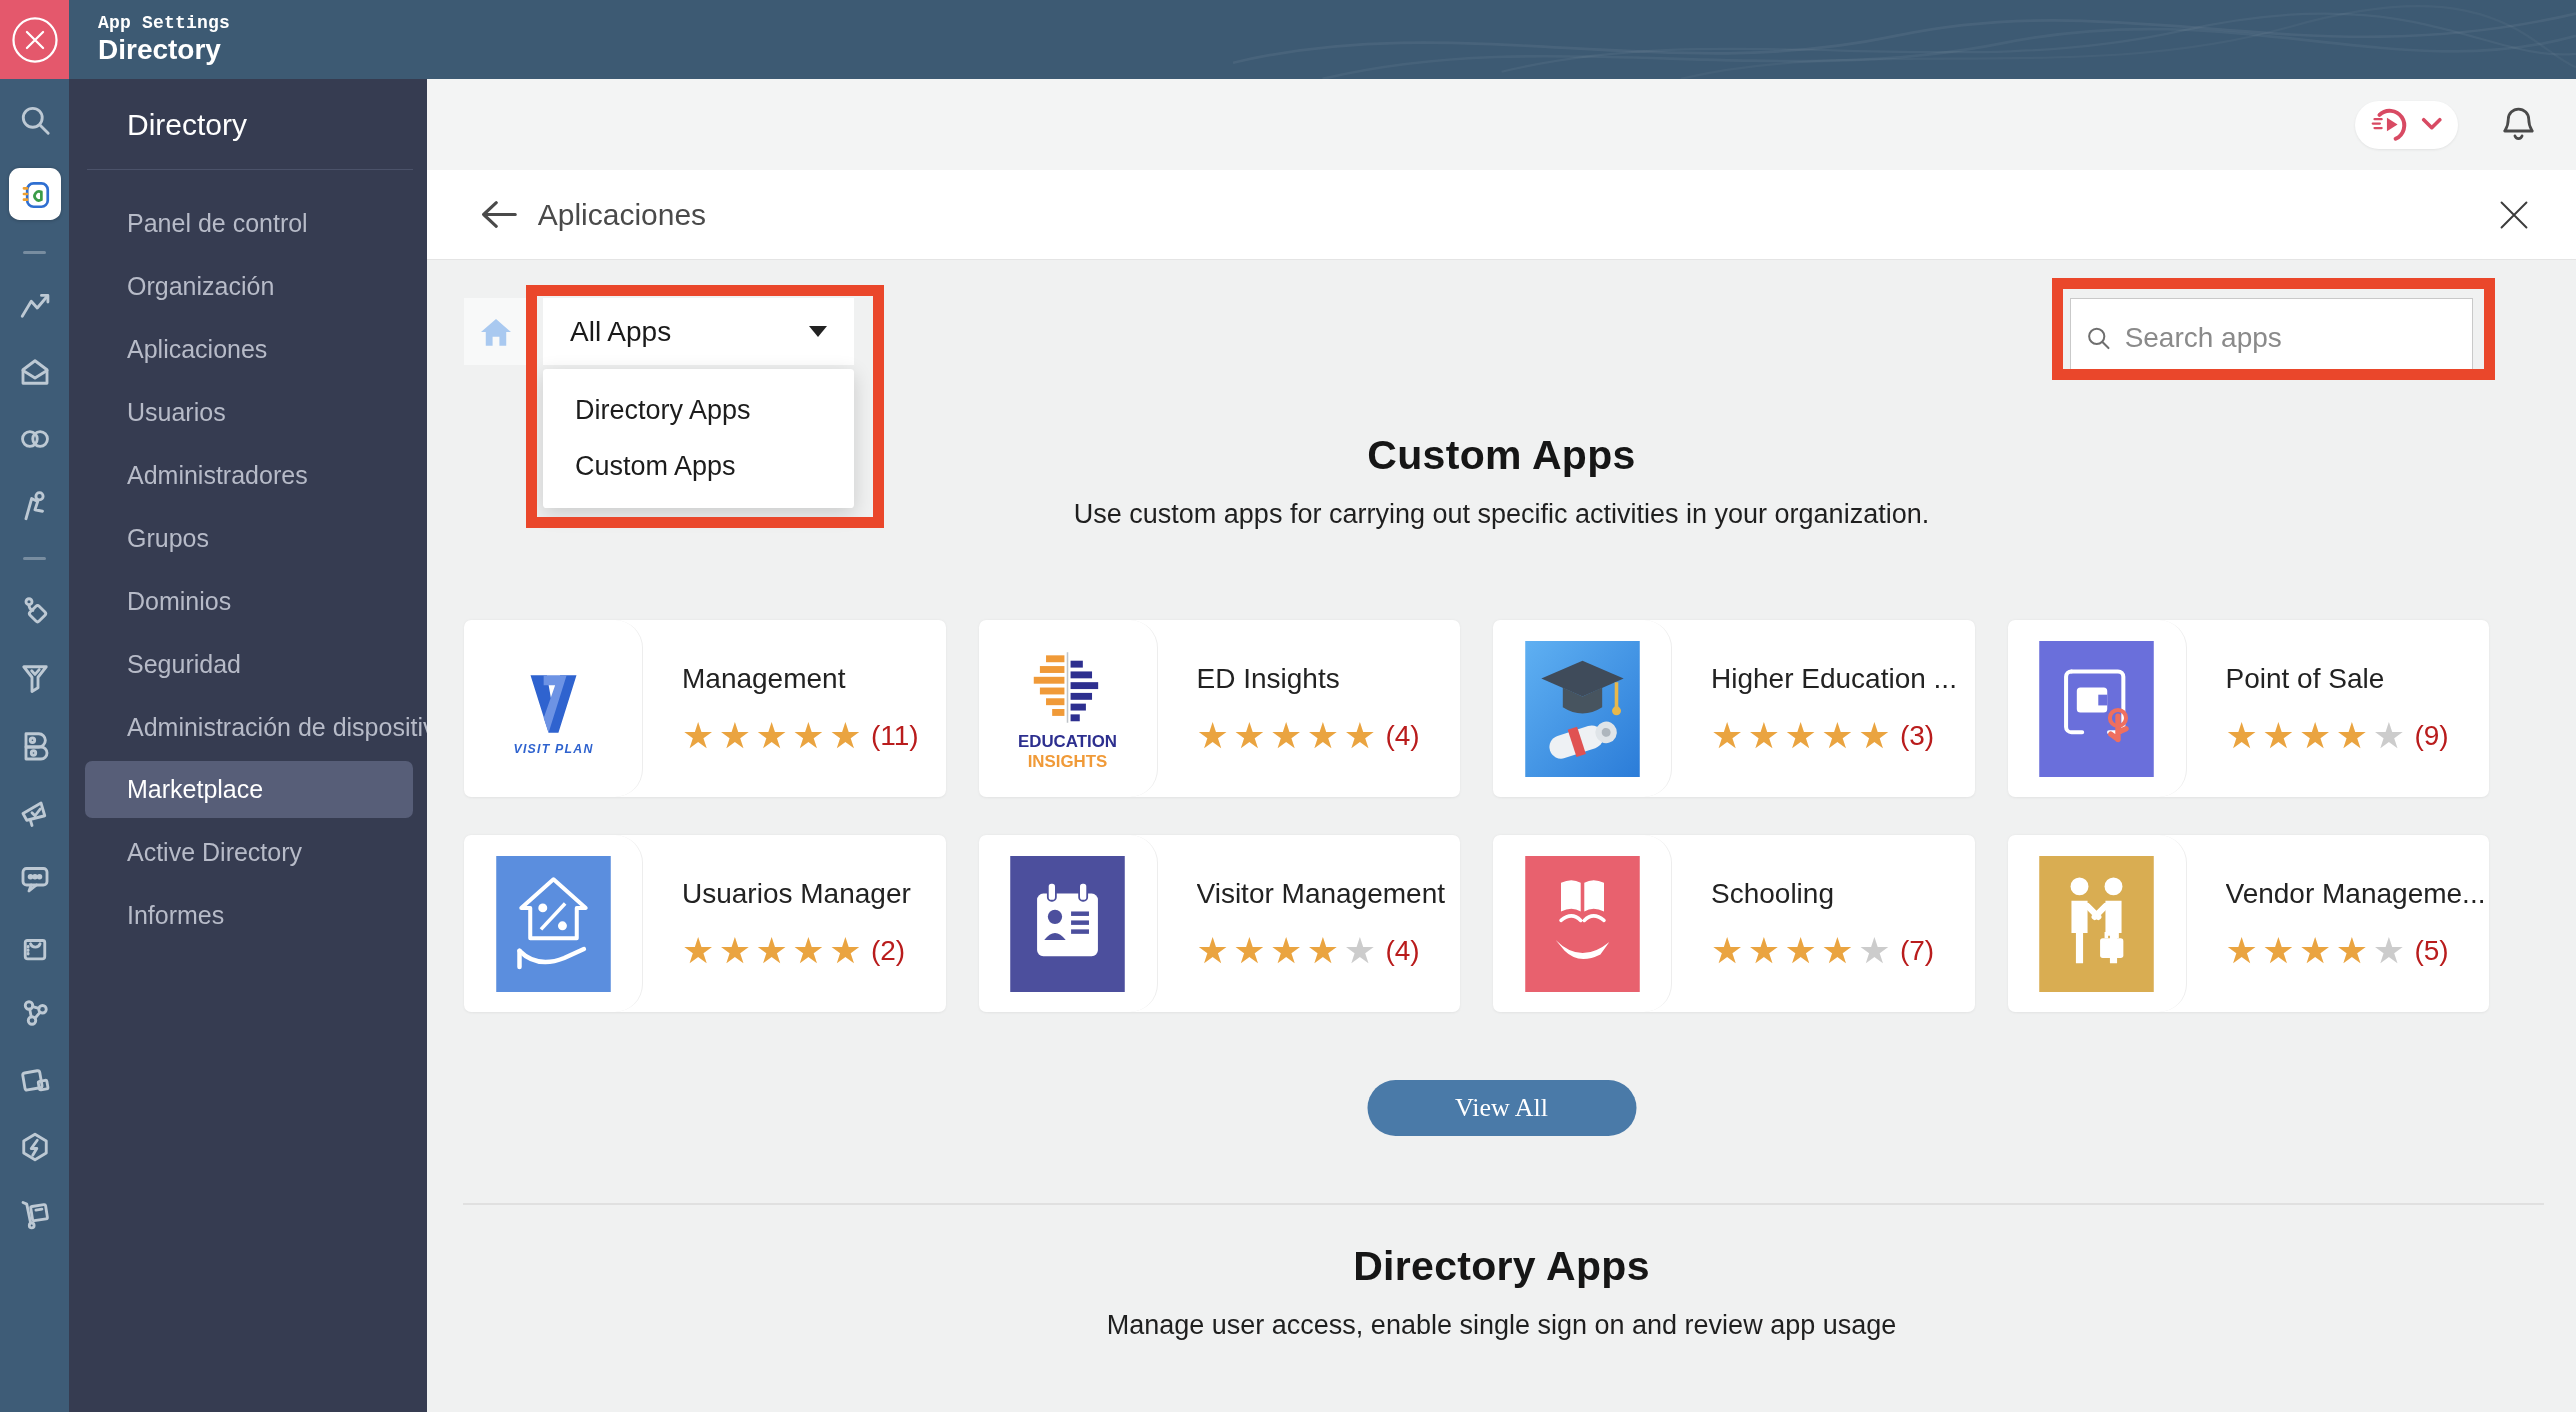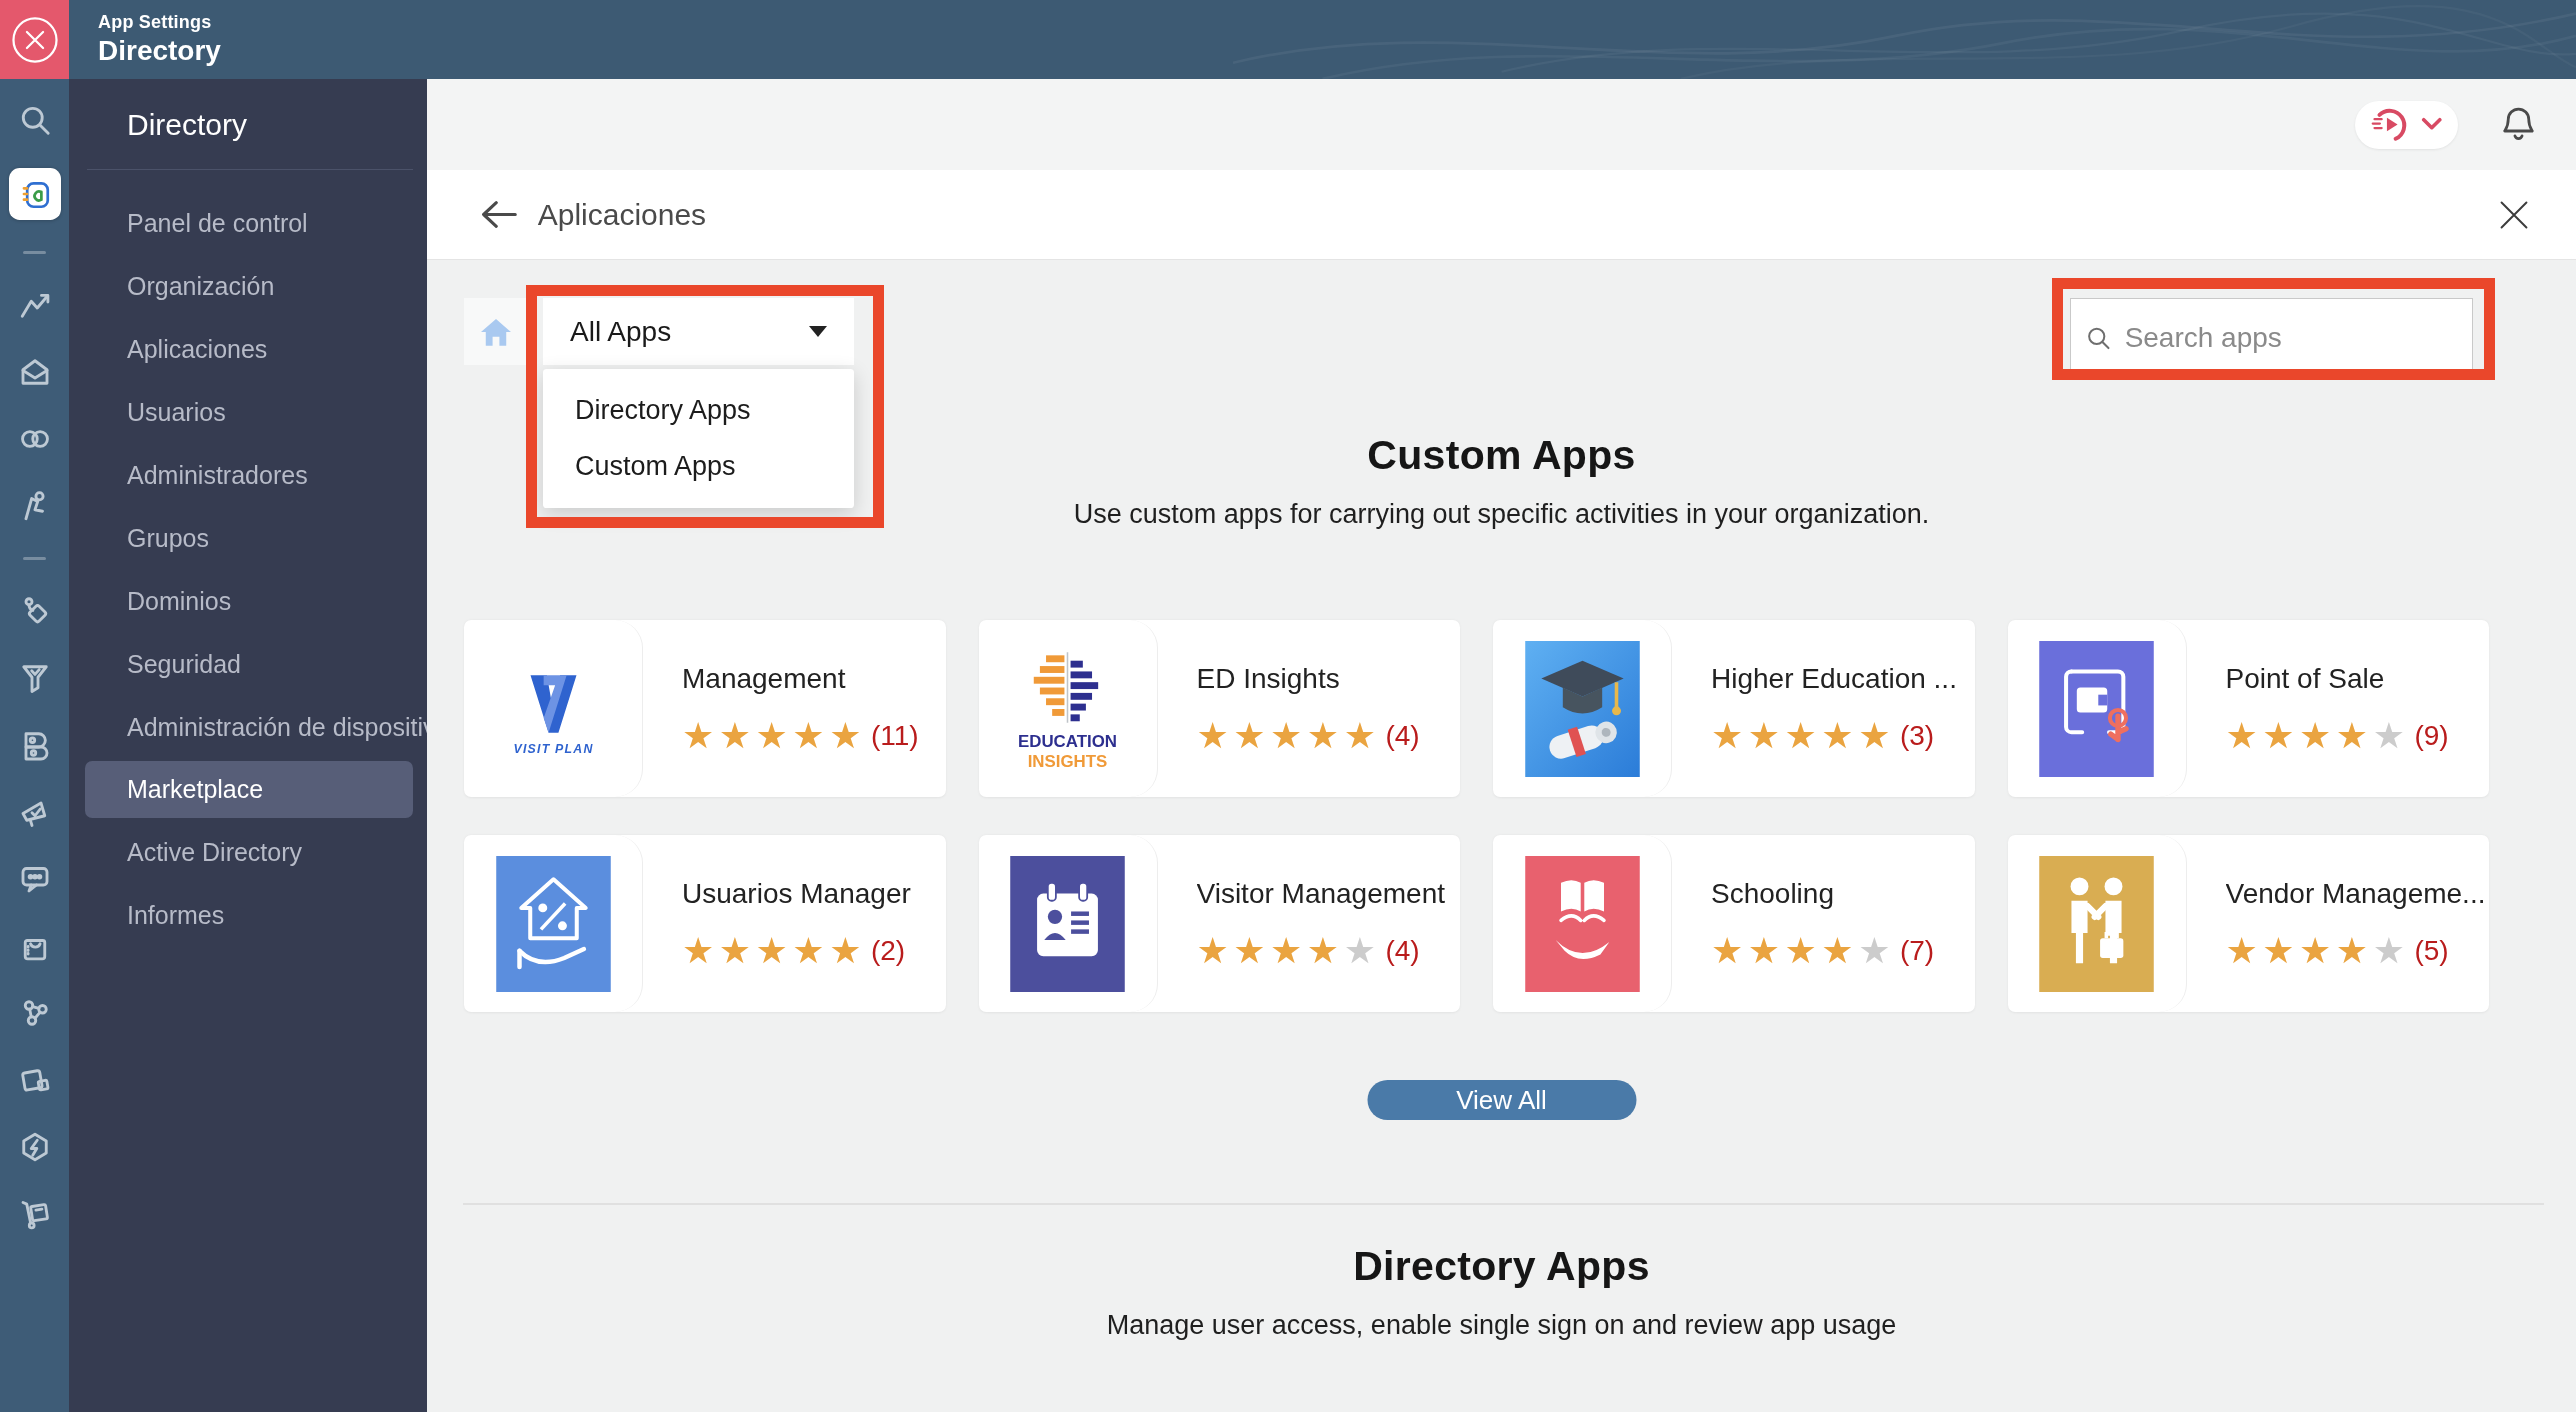--- a/index.html
+++ b/index.html
@@ -14,21 +14,21 @@
     position:relative; overflow:hidden; background:var(--content-bg);
   }
   svg{display:block;}
 
   
   .top-header{position:absolute; left:0; top:0; width:2576px; height:79px;
     background:var(--header-slate); display:flex; align-items:center; z-index:20; overflow:hidden;}
   .close-tile{width:69px; height:79px; background:#E4586C; display:flex; align-items:center;
     justify-content:center; flex:none; cursor:pointer;}
   .head-titles{margin-left:29px; color:#fff;}
-  .head-titles .small{font-size:18px; font-weight:700; letter-spacing:0.2px;}
+  .head-titles .small{font-size:18px; font-weight:700; letter-spacing:0.2px;font-family:Liberation Mono, monospace;}
   .head-titles .big{font-size:28px; font-weight:700; margin-top:1.8px;}
   .head-waves{position:absolute; right:0; top:0; pointer-events:none;}
 
   
   .rail{position:absolute; left:0; top:79px; width:69px; height:1334px; background:var(--rail);
     display:flex; flex-direction:column; align-items:center; padding-top:21.5px; gap:28px; z-index:10;}
   .rail-ic{width:39px; height:39px; display:flex; align-items:center; justify-content:center; cursor:pointer;}
   .rail-ic svg{stroke:#BDC9D4; stroke-width:1.9; fill:none; stroke-linecap:round; stroke-linejoin:round;}
   .rail-tile{width:52px; height:52px; background:#fff; border-radius:10.7px; display:flex;
     align-items:center; justify-content:center; cursor:pointer; box-shadow:0 0.9px 3.6px rgba(0,0,0,.2);}
@@ -105,22 +105,22 @@
     display:flex; align-items:center; justify-content:center;border-radius:28px;}
   .logo-tile{width:115px; height:134px; display:flex; align-items:center; justify-content:center;}
   .app-info{flex:1; display:flex; flex-direction:column; justify-content:center; padding-left:39px; min-width:0;}
   .app-name{font-size:28px; font-weight:500; color:#222; white-space:nowrap; overflow:hidden;}
   .app-rating{margin-top:23px; display:flex; align-items:center;}
   .star{font-size:36px; line-height:1; letter-spacing:4.5px; color:var(--star-empty);}
   .star.fill{color:var(--star-filled);}
   .app-count{font-size:28px; color:#b91c1c; margin-left:5px;}
 
   .view-all{position:absolute; top:820px; left:50%; transform:translateX(-50%);
-    width:269px; height:40px; border:none; border-radius:29px; background:var(--accent-btn);
-    color:#fff; font-size:26px; font-family:Liberation Sans, sans-serif; cursor:pointer;}
+    width:269px; height:56px; border:none; border-radius:29px; background:var(--accent-btn);
+    color:#fff; font-size:26px; font-family:Liberation Serif, serif; cursor:pointer;}
 
   .hr{position:absolute; top:943px; left:36px; right:32px; height:1.8px; background:#E0E0E0;}
 </style>
 </head>
 <body>
 
 <div class="top-header">
   <div class="close-tile">
     <svg width="52" height="52" viewBox="0 0 58 58">
       <circle cx="29" cy="29" r="24" fill="none" stroke="#fff" stroke-width="2.5"></circle>

